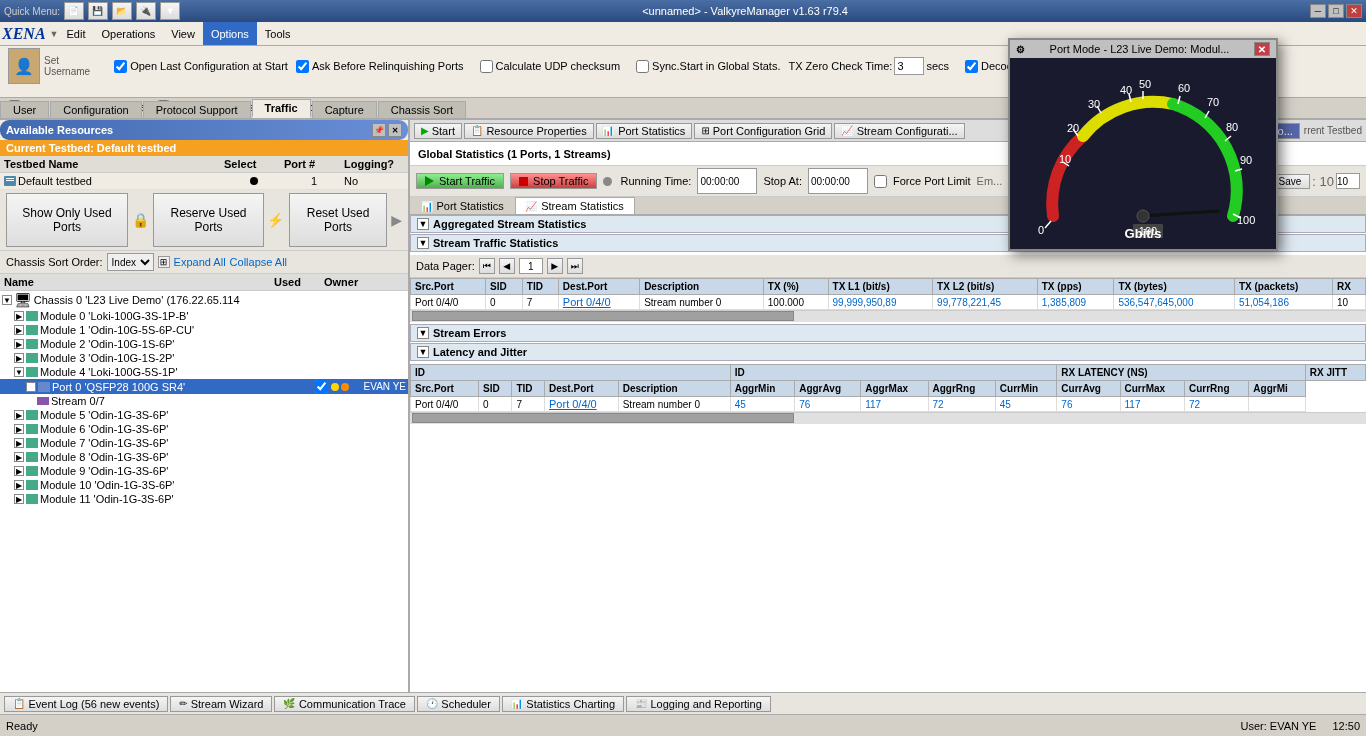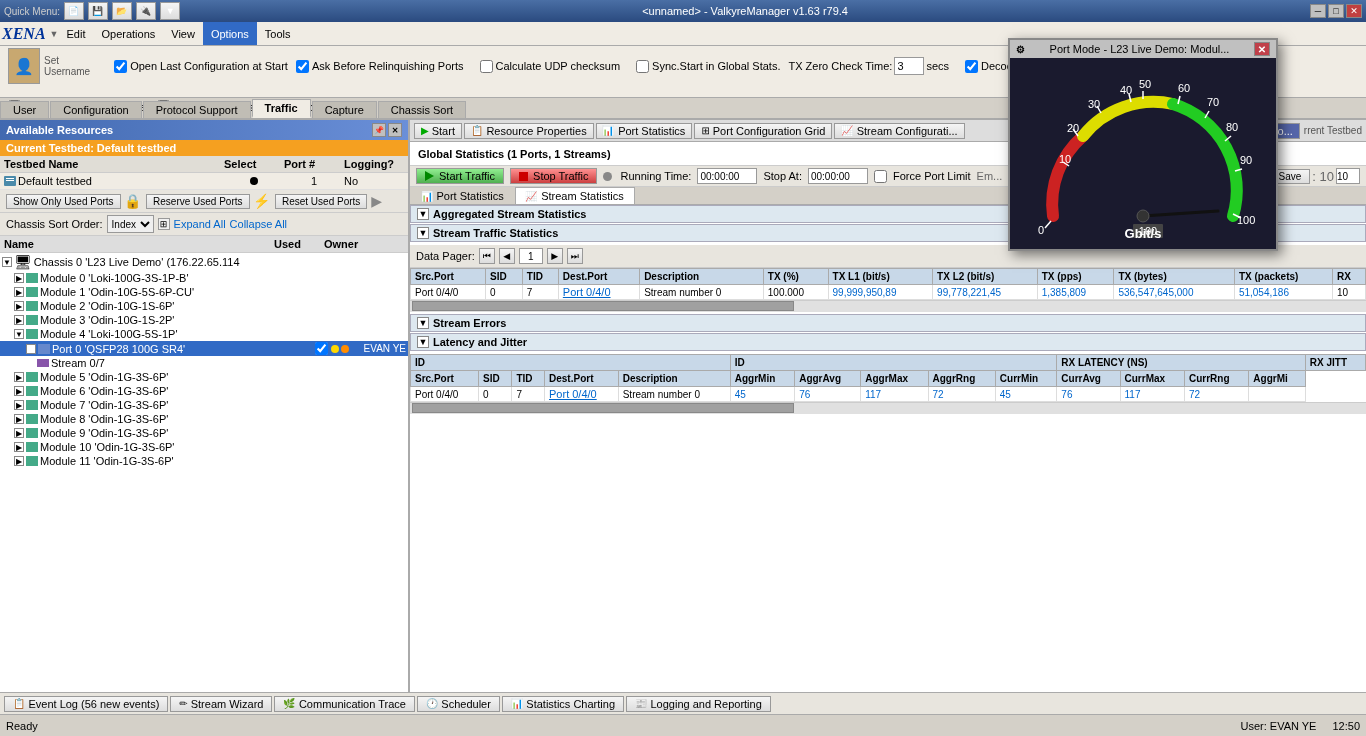--- a/index.html
+++ b/index.html
@@ -27,28 +27,28 @@
     
     .main-tabs { background: #d4d0c8; height: 22px; display: flex; align-items: flex-end; border-bottom: 2px solid #aaa; }
     .main-tab { padding: 2px 12px; background: #c0bdb5; border: 1px solid #aaa; border-bottom: none; margin-right: 1px; cursor: pointer; font-size: 11px; }
     .main-tab.active { background: #f0ece4; border-bottom: 2px solid #f0ece4; font-weight: bold; }
 
     
     .content-area { display: flex; height: calc(736px - 22px - 24px - 52px - 22px - 22px - 22px); }
 
     
     .left-panel { width: 410px; background: #f0ece4; border-right: 2px solid #aaa; display: flex; flex-direction: column; flex-shrink: 0; }
-    .panel-header { background: linear-gradient(to right, #4169b0, #6a8fd8); color: white; padding: 3px 6px; display: flex; align-items: center; justify-content: space-between; font-weight: bold; }
+    .panel-header { background: linear-gradient(to right, #4169b0, #6a8fd8); color: white; padding: 3px 6px; display: flex; align-items: center; justify-content: space-between; font-weight: bold; border-radius: 9px; }
     .panel-header-btns { display: flex; gap: 2px; }
     .panel-header-btn { width: 14px; height: 14px; background: #c0c0c0; border: 1px solid #888; font-size: 8px; display: flex; align-items: center; justify-content: center; cursor: pointer; color: black; }
     .testbed-bar { background: #f5a020; color: white; padding: 2px 6px; font-weight: bold; }
     .testbed-table-header { display: grid; grid-template-columns: 1fr 60px 60px 60px; background: #e0ddd6; padding: 2px 4px; border-bottom: 1px solid #ccc; font-weight: bold; font-size: 10px; }
     .testbed-row { display: grid; grid-template-columns: 1fr 60px 60px 60px; padding: 2px 4px; border-bottom: 1px solid #e0e0e0; align-items: center; }
     .port-controls { display: flex; align-items: center; gap: 4px; padding: 3px 6px; background: #e8e5de; border-bottom: 1px solid #ccc; }
-    .port-btn { padding: 1px 6px; background: linear-gradient(to bottom, #f5f5f5, #ddd); border: 1px solid #999; cursor: pointer; font-size: 10px; }
+    .port-btn { padding: 12px 6px; background: linear-gradient(to bottom, #f5f5f5, #ddd); border: 1px solid #999; cursor: pointer; font-size: 12px; }
     .sort-row { display: flex; align-items: center; gap: 4px; padding: 2px 6px; background: #e8e5de; border-bottom: 1px solid #ccc; }
     .sort-select { height: 18px; border: 1px solid #999; font-size: 10px; }
     .tree-header { display: grid; grid-template-columns: 1fr 50px 80px; padding: 2px 4px; background: #ddd; border-bottom: 1px solid #ccc; font-weight: bold; font-size: 10px; }
     .tree-area { flex: 1; overflow-y: auto; background: white; }
     .tree-item { display: flex; align-items: center; padding: 1px 2px; cursor: pointer; white-space: nowrap; overflow: hidden; font-size: 10px; }
     .tree-item.selected { background: #316ac5; color: white; }
     .tree-item.selected * { color: white !important; }
     .tree-indent-0 { padding-left: 2px; }
     .tree-indent-1 { padding-left: 14px; }
     .tree-indent-2 { padding-left: 26px; }
@@ -63,21 +63,21 @@
 
     
     .right-panel { flex: 1; display: flex; flex-direction: column; background: #f0ece4; overflow: hidden; }
     .sub-toolbar { background: #ddd; height: 22px; display: flex; align-items: center; padding: 0 4px; gap: 2px; border-bottom: 1px solid #aaa; overflow: hidden; }
     .sub-toolbar-btn { padding: 1px 6px; background: linear-gradient(to bottom, #f5f5f5, #ddd); border: 1px solid #999; cursor: pointer; font-size: 10px; display: flex; align-items: center; gap: 3px; white-space: nowrap; }
     .global-stats-header { background: white; padding: 4px 8px; font-size: 13px; font-weight: bold; border-bottom: 1px solid #ccc; }
     .traffic-controls { background: #e8e5de; padding: 2px 6px; display: flex; align-items: center; gap: 6px; border-bottom: 1px solid #ccc; }
     .traffic-btn { padding: 1px 8px; background: linear-gradient(to bottom, #f5f5f5, #ddd); border: 1px solid #999; cursor: pointer; font-size: 10px; display: flex; align-items: center; gap: 3px; }
     .traffic-btn.green { background: linear-gradient(to bottom, #90ee90, #50b050); }
     .traffic-btn.red { background: linear-gradient(to bottom, #ff9090, #cc4040); }
-    .time-input { width: 60px; height: 16px; border: 1px solid #999; font-size: 10px; padding: 0 2px; }
+    .time-input { width: 60px; height: 26px; border: 1px solid #999; font-size: 10px; padding: 0 2px; }
     .stats-tabs { display: flex; border-bottom: 1px solid #aaa; background: #d4d0c8; }
     .stats-tab { padding: 2px 10px; cursor: pointer; border: 1px solid transparent; border-bottom: none; font-size: 10px; display: flex; align-items: center; gap: 3px; }
     .stats-tab.active { background: white; border-color: #aaa; border-bottom-color: white; }
     
     .stats-content { flex: 1; overflow-y: auto; overflow-x: hidden; background: white; }
     .section-header { background: #dde8f0; padding: 2px 6px; display: flex; align-items: center; gap: 4px; font-weight: bold; border: 1px solid #aab; margin-bottom: 1px; font-size: 11px; cursor: pointer; }
     .section-collapse { width: 12px; height: 12px; border: 1px solid #888; display: inline-flex; align-items: center; justify-content: center; font-size: 9px; background: white; }
     
     .data-table { width: 100%; border-collapse: collapse; font-size: 10px; }
     .data-table th { background: #c8d8e8; padding: 2px 4px; border: 1px solid #aaa; text-align: left; white-space: nowrap; font-size: 10px; }

